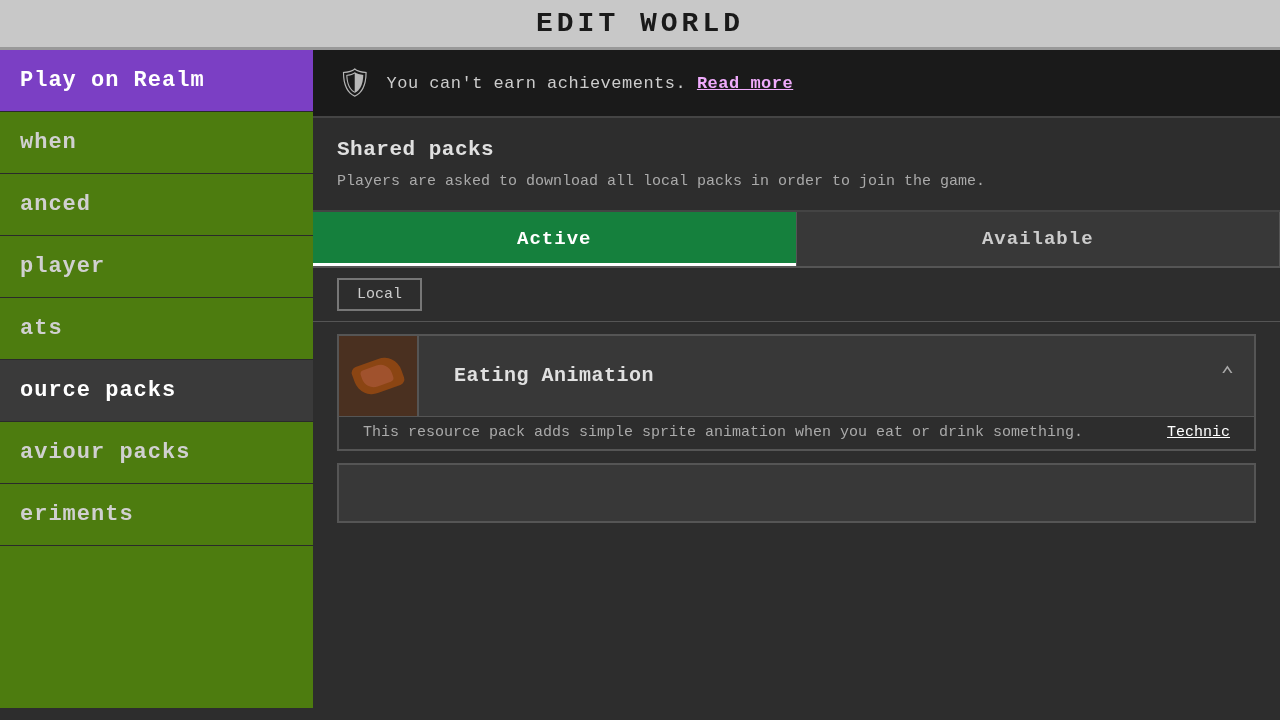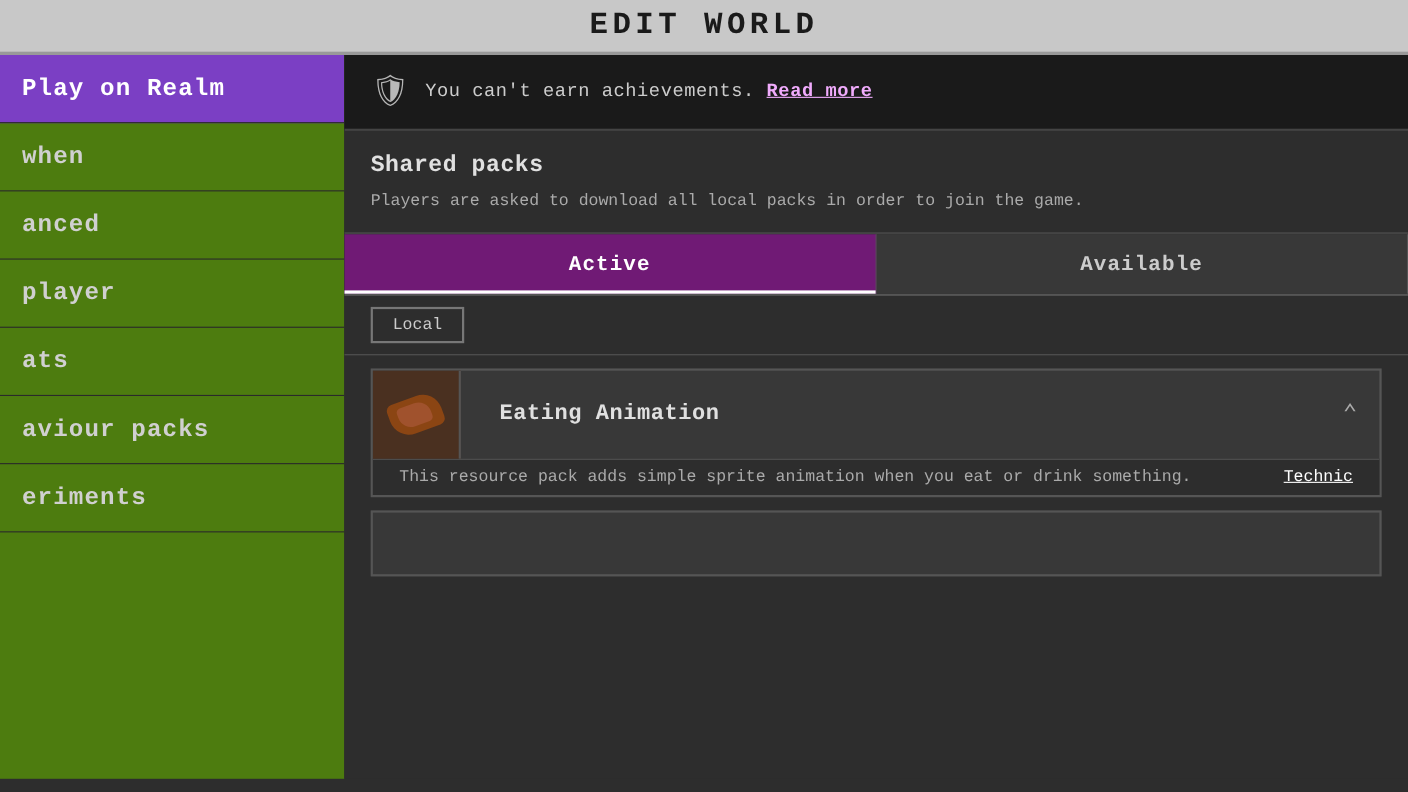--- a/index.html
+++ b/index.html
@@ -138,21 +138,21 @@
       font-weight: bold;
       letter-spacing: 1px;
       cursor: pointer;
       color: #ccc;
       background: #383838;
       border-right: 1px solid #555;
       position: relative;
     }
 
     .tab.active {
-      background: #701a75;
+      background: #15803d;
       color: #fff;
     }
 
     .tab.active::after {
       content: '';
       position: absolute;
       bottom: 0;
       left: 0;
       right: 0;
       height: 3px;
@@ -316,20 +316,23 @@
       <span>when</span>
     </div>
     <div class="sidebar-item">
       <span>anced</span>
     </div>
     <div class="sidebar-item">
       <span>player</span>
     </div>
     <div class="sidebar-item">
       <span>ats</span>
+    </div>
+    <div class="sidebar-item resource-packs-item">
+      <span>ource packs</span>
     </div>
     <div class="sidebar-item">
       <span>aviour packs</span>
     </div>
     <div class="sidebar-item">
       <span>eriments</span>
     </div>
   </div>
 
   <div id="content">

